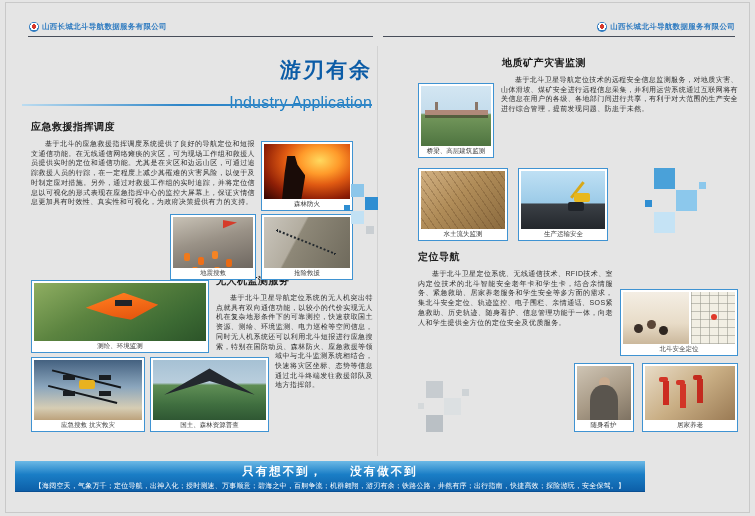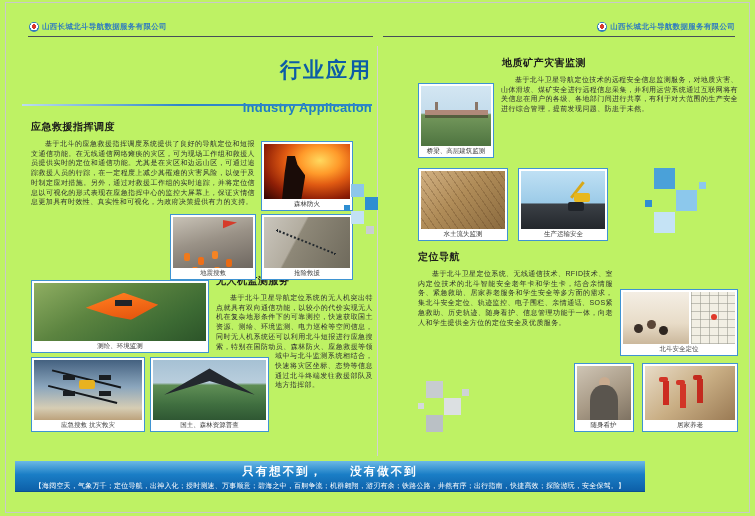--- a/index.html
+++ b/index.html
@@ -1,36 +1,36 @@
 <!DOCTYPE html>
 <html><head>
 <meta charset="utf-8">
 <style>
   html,body{margin:0;padding:0;background:#fff;}
   .sheet{
-    position:relative;width:755px;height:516px;background:#bef264;overflow:hidden;
+    position:relative;width:755px;height:516px;background:#e5e5e5;overflow:hidden;
     font-family:"Liberation Sans","DejaVu Sans",sans-serif;color:#2e2e2e;
   }
   .frame{position:absolute;left:5px;top:2px;right:5px;bottom:3px;border:1px solid #c9c9c9;pointer-events:none;}
 
   
   .hdr{position:absolute;top:22px;display:flex;align-items:center;gap:3px;font-size:7.5px;font-weight:bold;color:#2f7bc0;letter-spacing:.3px;}
   .hdr-l{left:29px;}
   .hdr-r{left:383px;width:352px;justify-content:flex-end;}
   .logo{display:inline-block;width:10px;height:10px;border-radius:50%;
     background:radial-gradient(circle at 50% 45%, #d8372a 0 30%, #ffffff 32% 52%, #2f7bc0 54% 100%);}
   .rule{position:absolute;height:1px;background:#474d59;top:36px;}
   .rule-l{left:28px;width:345px;}
   .rule-r{left:383px;width:352px;}
   .divider{position:absolute;left:377px;top:46px;width:1px;height:410px;background:#d2d2d2;}
 
   
   .titleblk{position:absolute;left:160px;top:58px;width:212px;text-align:right;}
   .title-cn{font-size:21px;font-weight:bold;color:#0c5ca6;letter-spacing:2px;line-height:24px;}
-  .title-en{font-size:13px;font-weight:bold;color:#1f7ec2;margin-top:18px;letter-spacing:.2px;}
+  .title-en{font-size:16px;font-weight:normal;color:#1f7ec2;margin-top:12px;letter-spacing:.2px;}
   .title-rule{position:absolute;left:22px;top:104px;width:350px;height:2px;
     background:linear-gradient(to right,#bcdcf0,#2f86c8 45%);}
 
   
   .sec{position:absolute;}
   .sec h3{font-size:10px;font-weight:bold;color:#1b1b1b;margin:0 0 5px 0;letter-spacing:.5px;}
   .sec p{font-size:7px;line-height:9.7px;letter-spacing:.4px;text-indent:2em;text-align:justify;margin:0;color:#2e2e2e;}
   .sec1{left:31px;top:120px;width:322px;}
   .sec2{left:31px;top:274px;width:342px;}
   .sec3{left:418px;top:56px;width:320px;}
@@ -130,21 +130,21 @@
   </div>
   <div class="hdr hdr-r">
     <span class="logo"></span>
     <span>山西长城北斗导航数据服务有限公司</span>
   </div>
   <div class="rule rule-l"></div>
   <div class="rule rule-r"></div>
   <div class="divider"></div>
 
   <div class="titleblk">
-    <div class="title-cn">行业应用</div>
+    <div class="title-cn">游刃有余</div>
     <div class="title-en">Industry Application</div>
   </div>
   <div class="title-rule"></div>
 
   <div class="sec sec2">
     <div class="photo drone">
       <div class="ph ph-drone"></div>
       <div class="cap">测绘、环境监测</div>
     </div>
     <div class="photo quad">

